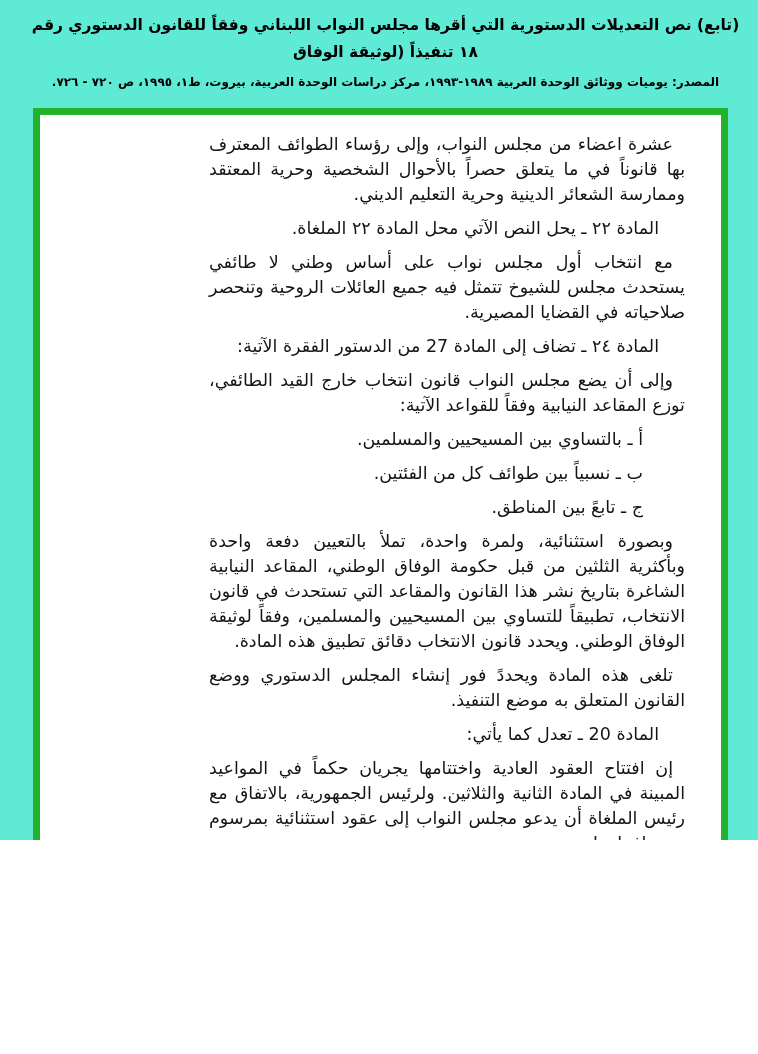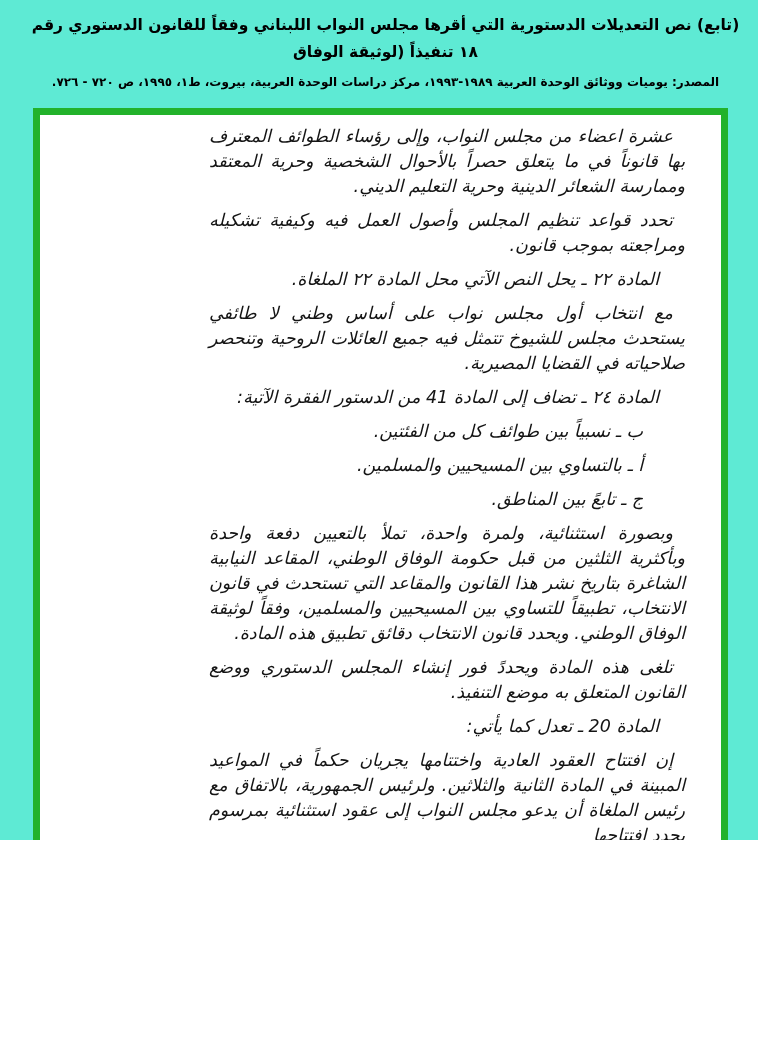--- a/index.html
+++ b/index.html
@@ -59,22 +59,21 @@
     top: 9px;
     right: 36px;
     width: 476px;
     direction: rtl;
     text-align: justify;
     color: #141414;
     font-size: 17.5px;
     line-height: 25px;
   }
   .text-col p {
-    margin: 0 0 9px 0;
-    font-style: italic;
+    margin: 8px 0 9px 0;
   }
   .text-col p.body    { text-indent: 12px; }
   .text-col p.article { text-indent: 26px; }
   .text-col p.item    { text-indent: 42px; text-align: right; }
   
   .page-number {
     position: absolute;
     top: 1018px;
     left: 0;
     right: 0;
@@ -90,26 +89,26 @@
 <div id="page">
 
   <div class="header">
     <span class="title-line">(تابع) نص التعديلات الدستورية التي أقرها مجلس النواب اللبناني وفقاً للقانون الدستوري رقم ١٨ تنفيذاً (لوثيقة الوفاق</span>
     <span class="source-line">المصدر: يوميات ووثائق الوحدة العربية ١٩٨٩-١٩٩٣، مركز دراسات الوحدة العربية، بيروت، ط١، ١٩٩٥، ص ٧٢٠ - ٧٢٦.</span>
   </div>
 
   <div class="highlight-box" id="highlight-box" style="border-color: rgb(34, 178, 43);">
     <div class="text-col">
       <p class="body">عشرة اعضاء من مجلس النواب، وإلى رؤساء الطوائف المعترف بها قانوناً في ما يتعلق حصراً بالأحوال الشخصية وحرية المعتقد وممارسة الشعائر الدينية وحرية التعليم الديني.</p>
-      <p class="body">تحدد قواعد تنظيم المجلس وأصول العمل فيه وكيفية تشكيله ومراجعته بموجب قانون.</p>
       <p class="article">المادة ٢٢ ـ يحل النص الآتي محل المادة ٢٢ الملغاة.</p>
       <p class="body">مع انتخاب أول مجلس نواب على أساس وطني لا طائفي يستحدث مجلس للشيوخ تتمثل فيه جميع العائلات الروحية وتنحصر صلاحياته في القضايا المصيرية.</p>
-      <p class="article">المادة ٢٤ ـ تضاف إلى المادة 41 من الدستور الفقرة الآتية:</p>
+      <p class="article">المادة ٢٤ ـ تضاف إلى المادة 27 من الدستور الفقرة الآتية:</p>
+      <p class="body">وإلى أن يضع مجلس النواب قانون انتخاب خارج القيد الطائفي، توزع المقاعد النيابية وفقاً للقواعد الآتية:</p>
+      <p class="item">أ ـ بالتساوي بين المسيحيين والمسلمين.</p>
       <p class="item">ب ـ نسبياً بين طوائف كل من الفئتين.</p>
-      <p class="item">أ ـ بالتساوي بين المسيحيين والمسلمين.</p>
       <p class="item">ج ـ تابعً بين المناطق.</p>
       <p class="body">وبصورة استثنائية، ولمرة واحدة، تملأ بالتعيين دفعة واحدة وبأكثرية الثلثين من قبل حكومة الوفاق الوطني، المقاعد النيابية الشاغرة بتاريخ نشر هذا القانون والمقاعد التي تستحدث في قانون الانتخاب، تطبيقاً للتساوي بين المسيحيين والمسلمين، وفقاً لوثيقة الوفاق الوطني. ويحدد قانون الانتخاب دقائق تطبيق هذه المادة.</p>
       <p class="body">تلغى هذه المادة ويحددً فور إنشاء المجلس الدستوري ووضع القانون المتعلق به موضع التنفيذ.</p>
       <p class="article">المادة 20 ـ تعدل كما يأتي:</p>
       <p class="body">إن افتتاح العقود العادية واختتامها يجريان حكماً في المواعيد المبينة في المادة الثانية والثلاثين. ولرئيس الجمهورية، بالاتفاق مع رئيس الملغاة أن يدعو مجلس النواب إلى عقود استثنائية بمرسوم يحدد افتتاحها</p>
     </div>
   </div>
 
   <div class="page-number">٣</div>
 

